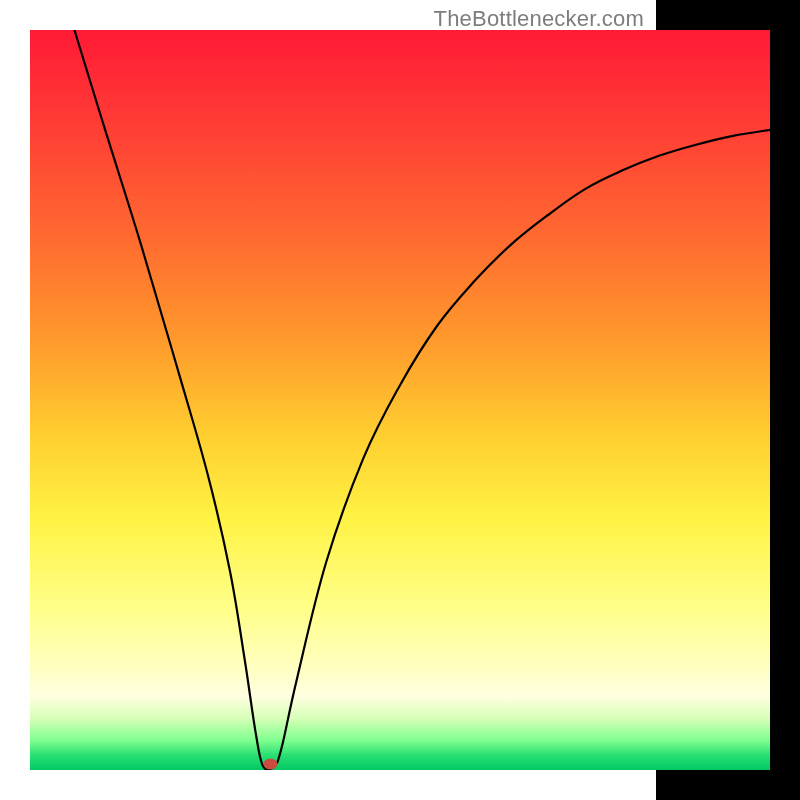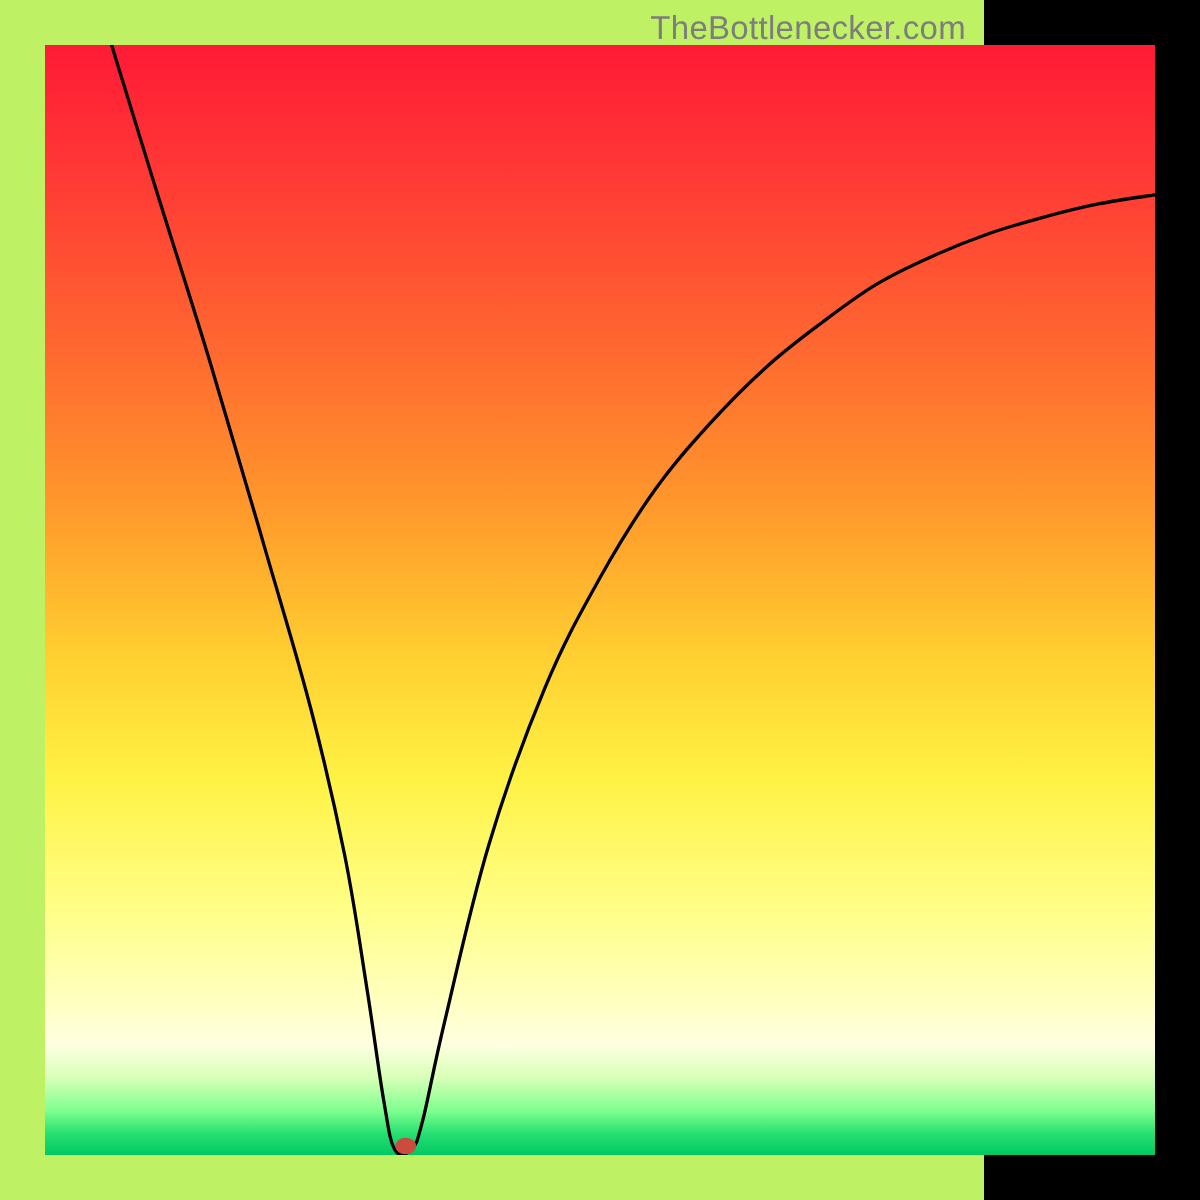--- a/index.html
+++ b/index.html
@@ -10,21 +10,21 @@
     background: #000;
     overflow: hidden;
     font-family: Arial, Helvetica, sans-serif;
   }
   .frame {
     position: absolute;
     left: 0;
     top: 0;
     width: 656px;
     height: 800px;
-    background: #bef264;
+    background: #ffffff;
   }
   .plot {
     position: absolute;
     left: 30px;
     top: 30px;
     width: 740px;
     height: 740px;
     background: linear-gradient(to bottom,
       #ff1a35 0%,
       #ff3a35 12%,

